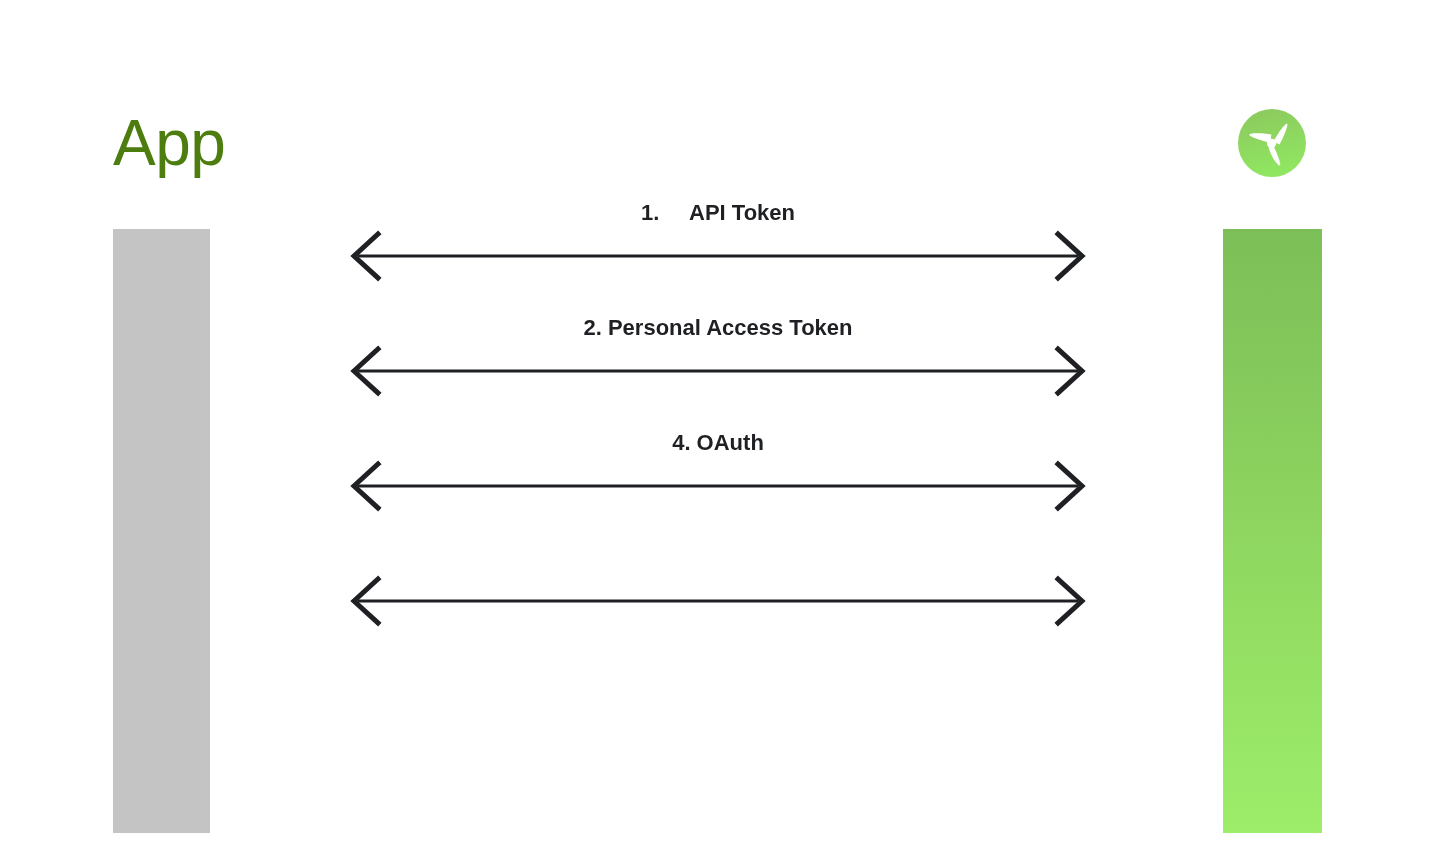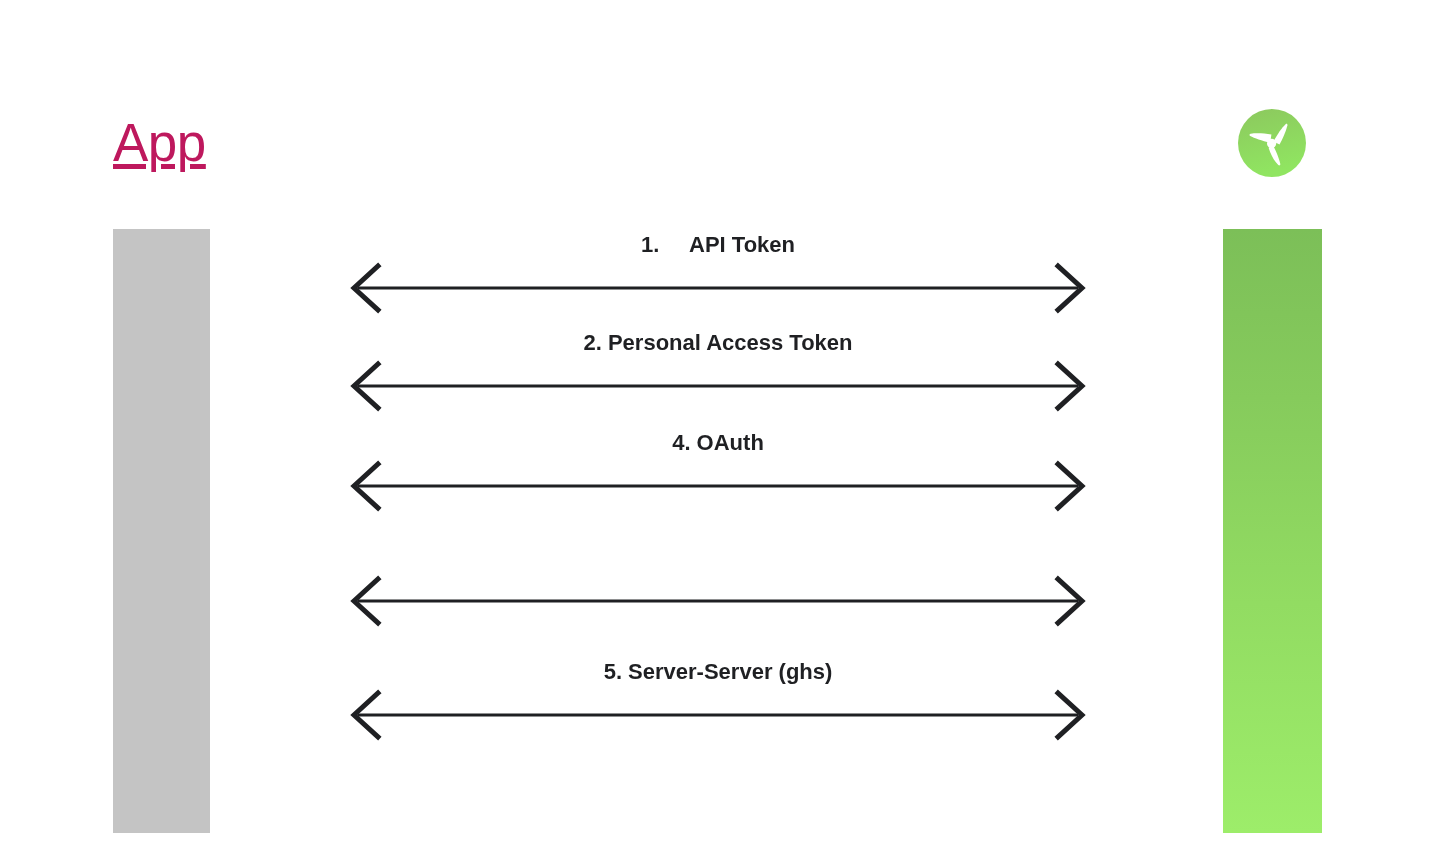--- a/index.html
+++ b/index.html
@@ -20,27 +20,26 @@
     top: 0;
     width: 1436px;
     height: 844px;
   }
 
   
   #app-title {
     position: absolute;
     left: 113px;
     top: 112px;
-    font-size: 53px;
+    font-size: 64px;
     font-weight: 400;
     line-height: 62px;
-    color: #be185d;
+    color: #4d7c0f;
     letter-spacing: -0.5px;
     white-space: nowrap;
-    text-decoration: underline;
   }
 
   
   #actor-left-bar {
     position: absolute;
     left: 113px;
     top: 229px;
     width: 97px;
     height: 604px;
     background: #c4c4c4;
@@ -121,30 +120,30 @@
 
         <path d="M36.0 37.2 C39.4 43.9 42.4 51.0 43.3 56.0 C43.5 57.3 42.2 57.9 41.3 57.0
                  C37.2 53.0 33.5 46.1 31.6 39.7 Z"></path>
         <circle cx="34.6" cy="35.4" r="4.6"></circle>
       </g>
     </svg>
   </div>
 
   <div id="actor-right-bar"></div>
 
-  <div class="message-row" style="top:198px;margin-top:32px;">
+  <div class="message-row" style="top:198px;">
     <div class="message-label">1.     API Token</div>
     <svg class="message-arrow" viewBox="0 0 748 52">
       <line x1="14" y1="26" x2="734" y2="26" stroke="#1f2023" stroke-width="3"></line>
       <polyline points="34,4 10,26 34,48" fill="none" stroke="#1f2023" stroke-width="5" stroke-linecap="square" stroke-linejoin="miter"></polyline>
       <polyline points="714,4 738,26 714,48" fill="none" stroke="#1f2023" stroke-width="5" stroke-linecap="square" stroke-linejoin="miter"></polyline>
     </svg>
   </div>
 
-  <div class="message-row" style="top:328px;">
+  <div class="message-row" style="top:313px;">
     <div class="message-label">2. Personal Access Token</div>
     <svg class="message-arrow" viewBox="0 0 748 52">
       <line x1="14" y1="26" x2="734" y2="26" stroke="#1f2023" stroke-width="3"></line>
       <polyline points="34,4 10,26 34,48" fill="none" stroke="#1f2023" stroke-width="5" stroke-linecap="square" stroke-linejoin="miter"></polyline>
       <polyline points="714,4 738,26 714,48" fill="none" stroke="#1f2023" stroke-width="5" stroke-linecap="square" stroke-linejoin="miter"></polyline>
     </svg>
   </div>
 
   <div class="message-row" style="top:428px;">
     <div class="message-label">4. OAuth</div>
@@ -156,22 +155,14 @@
   </div>
 
   <div class="message-row" style="top:543px;">
     <svg class="message-arrow" viewBox="0 0 748 52">
       <line x1="14" y1="26" x2="734" y2="26" stroke="#1f2023" stroke-width="3"></line>
       <polyline points="34,4 10,26 34,48" fill="none" stroke="#1f2023" stroke-width="5" stroke-linecap="square" stroke-linejoin="miter"></polyline>
       <polyline points="714,4 738,26 714,48" fill="none" stroke="#1f2023" stroke-width="5" stroke-linecap="square" stroke-linejoin="miter"></polyline>
     </svg>
   </div>
 
-  <div class="message-row" style="top:657px;">
-    <div class="message-label">5. Server-Server (ghs)</div>
-    <svg class="message-arrow" viewBox="0 0 748 52">
-      <line x1="14" y1="26" x2="734" y2="26" stroke="#1f2023" stroke-width="3"></line>
-      <polyline points="34,4 10,26 34,48" fill="none" stroke="#1f2023" stroke-width="5" stroke-linecap="square" stroke-linejoin="miter"></polyline>
-      <polyline points="714,4 738,26 714,48" fill="none" stroke="#1f2023" stroke-width="5" stroke-linecap="square" stroke-linejoin="miter"></polyline>
-    </svg>
-  </div>
 
 </div>
 
 </body></html>

